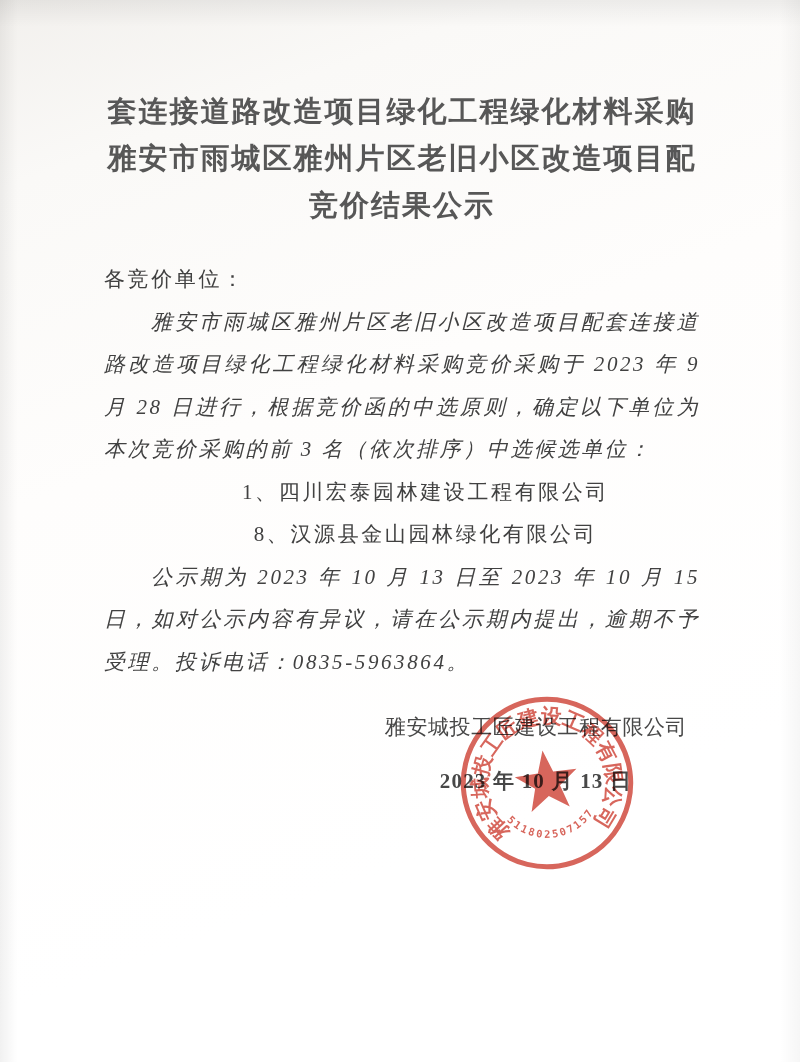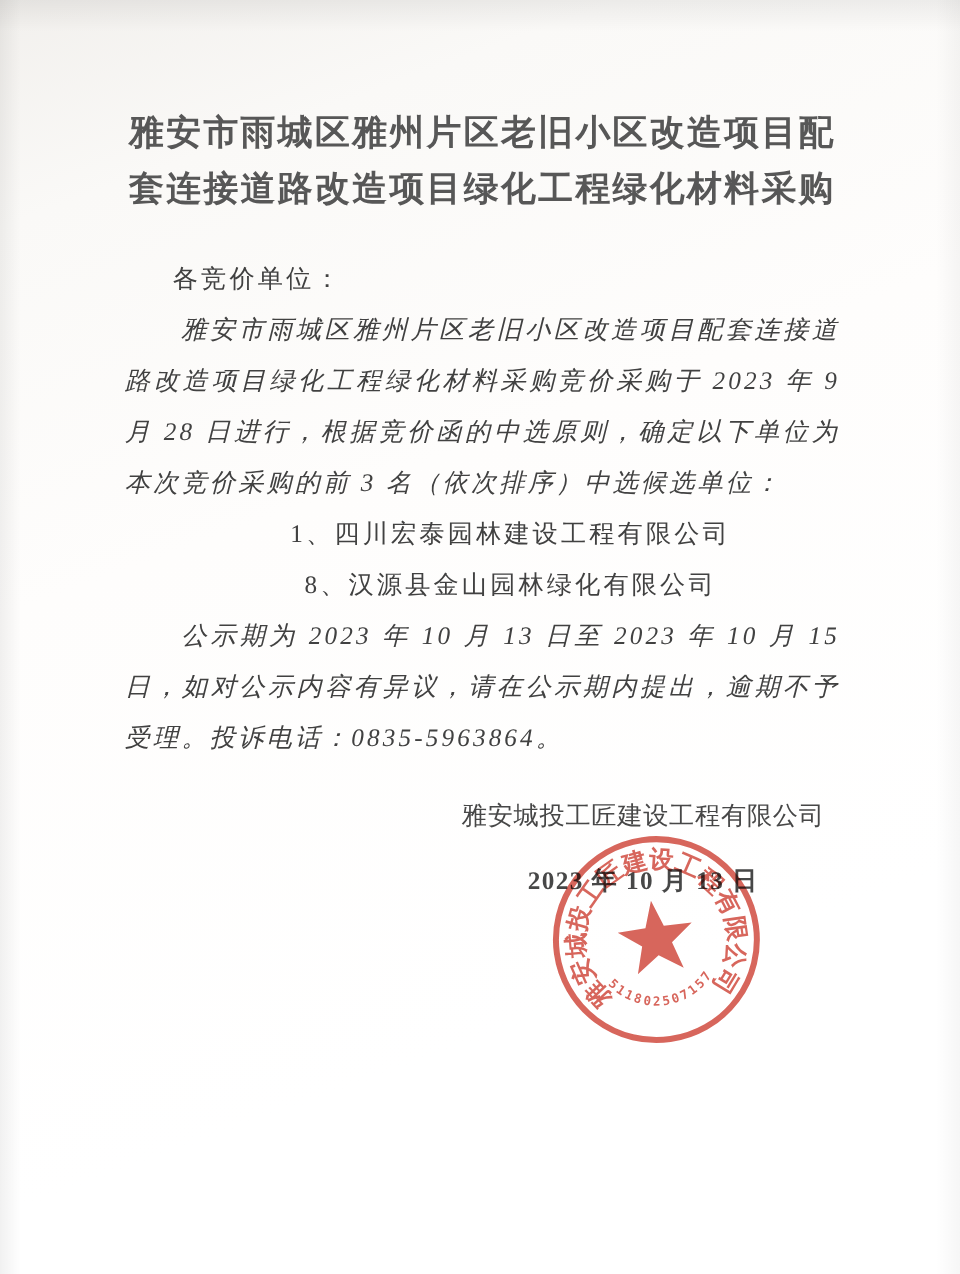--- a/index.html
+++ b/index.html
@@ -15,21 +15,21 @@
   .title{
     font-family:"Liberation Sans","DejaVu Sans",sans-serif;
     font-weight:700;font-size:29px;line-height:47px;letter-spacing:2px;
     text-align:center;color:#575757;
   }
   .title .tline{white-space:nowrap;}
   .body{
     margin-top:29px;font-size:21px;line-height:42.5px;
     letter-spacing:2.6px;color:#414141;
   }
-  .salutation{text-align:left;margin-left:40px;}
+  .salutation{text-align:left;}
   .para{text-align:justify;text-indent:47px;font-style:italic;}
   .winner{padding-left:47px;text-align:center;}
   .signature{
     margin-top:23px;width:304px;margin-left:auto;margin-right:12px;
     text-align:center;color:#474747;
   }
   .sig-company{white-space:nowrap;letter-spacing:0.6px;line-height:42px;}
   .sig-date{margin-top:12px;letter-spacing:1.2px;line-height:42px;font-weight:bold;}
   .stamp{
     position:absolute;left:456px;top:692px;width:182px;height:182px;
@@ -46,22 +46,23 @@
     font-size:11.5px;letter-spacing:2.4px;font-weight:600;
   }
 </style>
 </head>
 <body>
 
 <div class="page">
   <div class="doc">
 
     <div class="title">
+      <div class="tline">套连接道路改造项目绿化工程绿化材料采购</div>
       <div class="tline">雅安市雨城区雅州片区老旧小区改造项目配</div>
-      <div class="tline">套连接道路改造项目绿化工程绿化材料采购</div>
+      <div class="tline">竞价结果公示</div>
     </div>
 
     <div class="body">
       <div class="salutation">各竞价单位：</div>
       <div class="para">雅安市雨城区雅州片区老旧小区改造项目配套连接道路改造项目绿化工程绿化材料采购竞价采购于 2023 年 9 月 28 日进行，根据竞价函的中选原则，确定以下单位为本次竞价采购的前 3 名（依次排序）中选候选单位：</div>
       <div class="winner">1、四川宏泰园林建设工程有限公司</div>
       <div class="winner">8、汉源县金山园林绿化有限公司</div>
       <div class="para">公示期为 2023 年 10 月 13 日至 2023 年 10 月 15 日，如对公示内容有异议，请在公示期内提出，逾期不予受理。投诉电话：0835-5963864。</div>
 
       <div class="signature">

